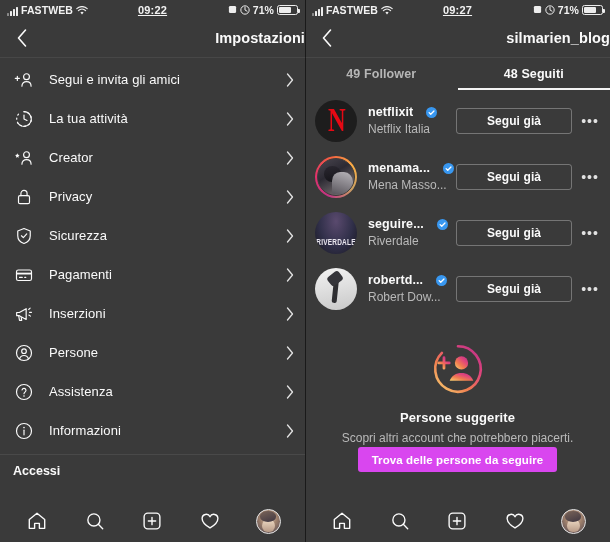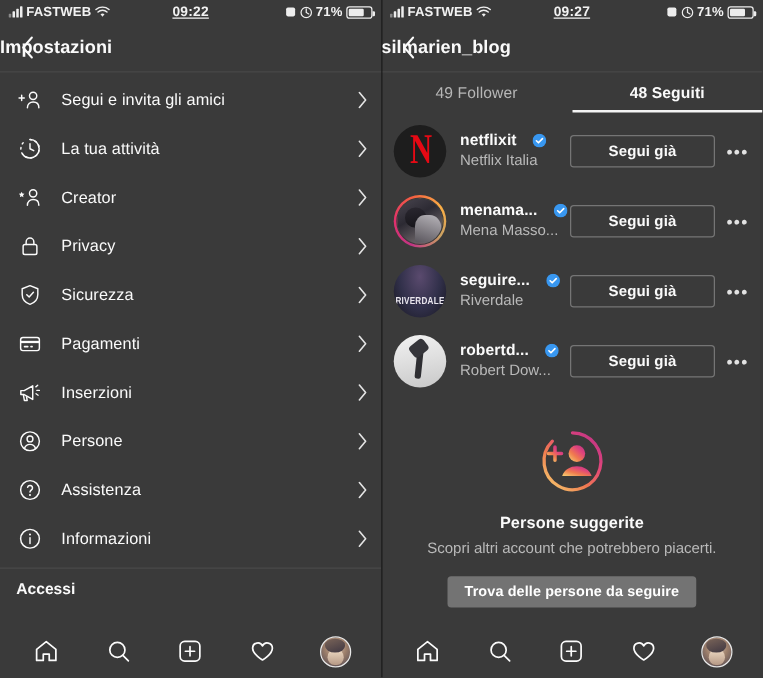--- a/index.html
+++ b/index.html
@@ -71,21 +71,21 @@
   .statusbar {
     height: 19px;
     display: flex;
     align-items: center;
     padding: 0 7px;
     color: #f2f2f2;
     font-size: 10.5px;
     font-weight: bold;
     letter-spacing: 0.1px;
   }
-  .sb-left { display: flex; align-items: center; gap: 3px; flex: 1 1 0; }
+  .sb-left { display: flex; align-items: flex-end; gap: 3px; flex: 1 1 0; }
   .sb-center { flex: 0 0 auto; font-size: 11px; font-weight: bold; letter-spacing: .2px; text-decoration: underline;}
   .sb-right { display: flex; align-items: center; justify-content: flex-end; gap: 3px; flex: 1 1 0; }
   .carrier-name { font-size: 10.5px; font-weight: bold; }
   .bars { display: flex; align-items: flex-end; gap: 1px; height: 9px; }
   .bars i { display: block; width: 2px; background: #ededed; border-radius: .5px; }
   .bars i:nth-child(1){ height:3px; opacity:.45;}
   .bars i:nth-child(2){ height:5px;}
   .bars i:nth-child(3){ height:7px;}
   .bars i:nth-child(4){ height:9px;}
   .battery {
@@ -111,21 +111,21 @@
     position: relative;
   }
   .nav-back {
     width: 24px; height: 24px;
     display: flex; align-items: center; justify-content: center;
     cursor: pointer;
   }
   .nav-title {
     position: absolute;
     left: 0; right: 0;
-    text-align: left;
+    text-align: right;
     color: #fafafa;
     font-size: 14.5px;
     font-weight: bold;
     letter-spacing: .1px;
     pointer-events: none;
   }
 
   .hdr-rule {
     height: 1px;
     background: rgba(255,255,255,0.07);
@@ -212,20 +212,21 @@
   .ptab {
     flex: 1 1 50%;
     display: flex;
     align-items: center;
     justify-content: center;
     font-size: 12.5px;
     cursor: pointer;
     position: relative;
     color: #b6b6b6;
     letter-spacing: .1px;
+    font-weight: bold;
   }
   .ptab.active { color: #fafafa; font-weight: bold; }
   .ptab.active::after {
     content: "";
     position: absolute;
     left: 0; right: 0; bottom: 0;
     height: 1.6px;
     background: #f4f4f4;
   }
 
@@ -391,26 +392,26 @@
     font-weight: bold;
     letter-spacing: .1px;
   }
   .sug-sub {
     color: #b9b9b9;
     font-size: 12px;
     margin-top: 6px;
     text-align: center;
   }
   .sug-cta {
-    margin-top: 16px;
+    margin-top: 2px;
     height: 25px;
     padding: 0 14px;
     border: none;
     border-radius: 3px;
-    background: #737373;
+    background: #d946ef;
     color: #ffffff;
     font-size: 11.5px;
     font-weight: bold;
     font-family: "Liberation Sans", sans-serif;
     cursor: pointer;
     letter-spacing: .1px;
   }
 </style>
 </head>
 <body>

